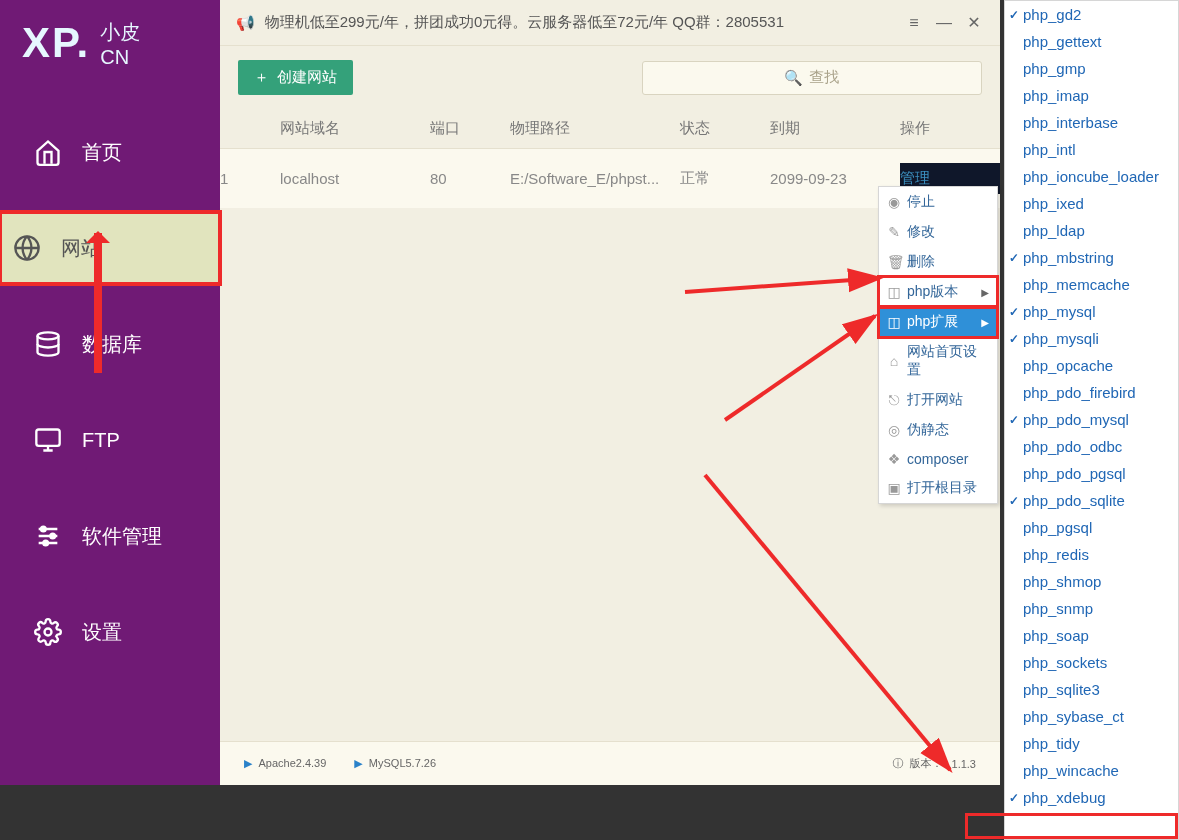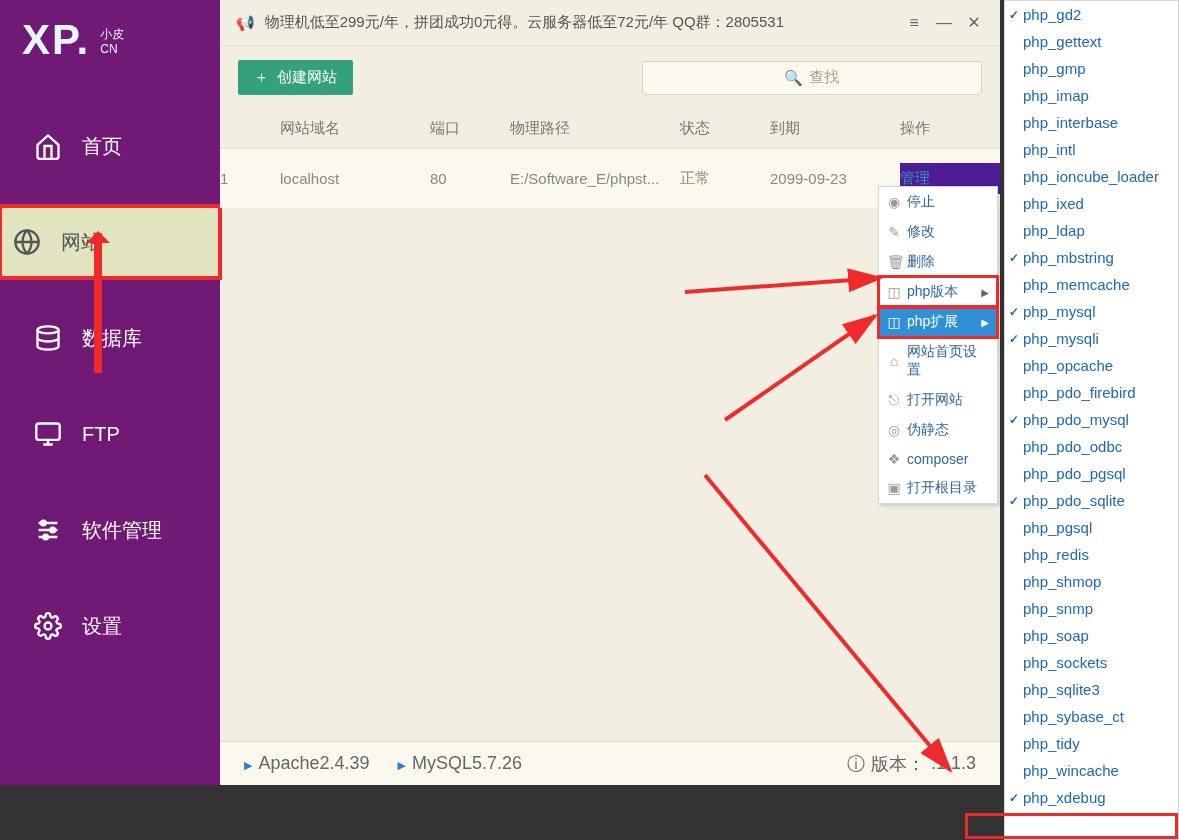--- a/index.html
+++ b/index.html
@@ -38,21 +38,21 @@
     }
     .logo-xp {
       font-size: 42px;
       font-weight: 800;
       letter-spacing: 2px;
       color: #e6f7ff;
     }
     .logo-sub {
       display: flex;
       flex-direction: column;
-      font-size: 12px;
+      font-size: 20px;
       line-height: 1.25;
       color: #e6f7ff;
       margin-left: 6px;
       margin-top: 4px;
     }
     .nav-item {
       display: flex;
       align-items: center;
       gap: 20px;
       padding: 22px 34px;
@@ -151,21 +151,21 @@
       background: #fbf9ee;
       padding: 14px 0;
       color: #888;
       font-size: 15px;
     }
     .trow .col-action span {
       color: #3b8fbf;
       cursor: pointer;
     }
     .trow.selected .col-action {
-      background: #4c1d95;
+      background: #0f172a;
       padding: 6px 0;
     }
     
     .context-menu {
       position: absolute;
       top: 186px;
       right: 2px;
       width: 120px;
       background: #fff;
       border: 1px solid #d6d6d6;
@@ -236,21 +236,21 @@
     .footer {
       margin-top: auto;
       border-top: 1px solid #e5e0ce;
       background: #fbf9ee;
       height: 44px;
       display: flex;
       align-items: center;
       gap: 28px;
       padding: 0 24px;
       color: #666;
-      font-size: 18px;
+      font-size: 11px;
     }
     .footer .svc::before {
       content: "▶";
       color: #2a82c9;
       margin-right: 6px;
       font-size: 11px;
     }
     .footer .ver-wrap {
       margin-left: auto;
       display: flex;

